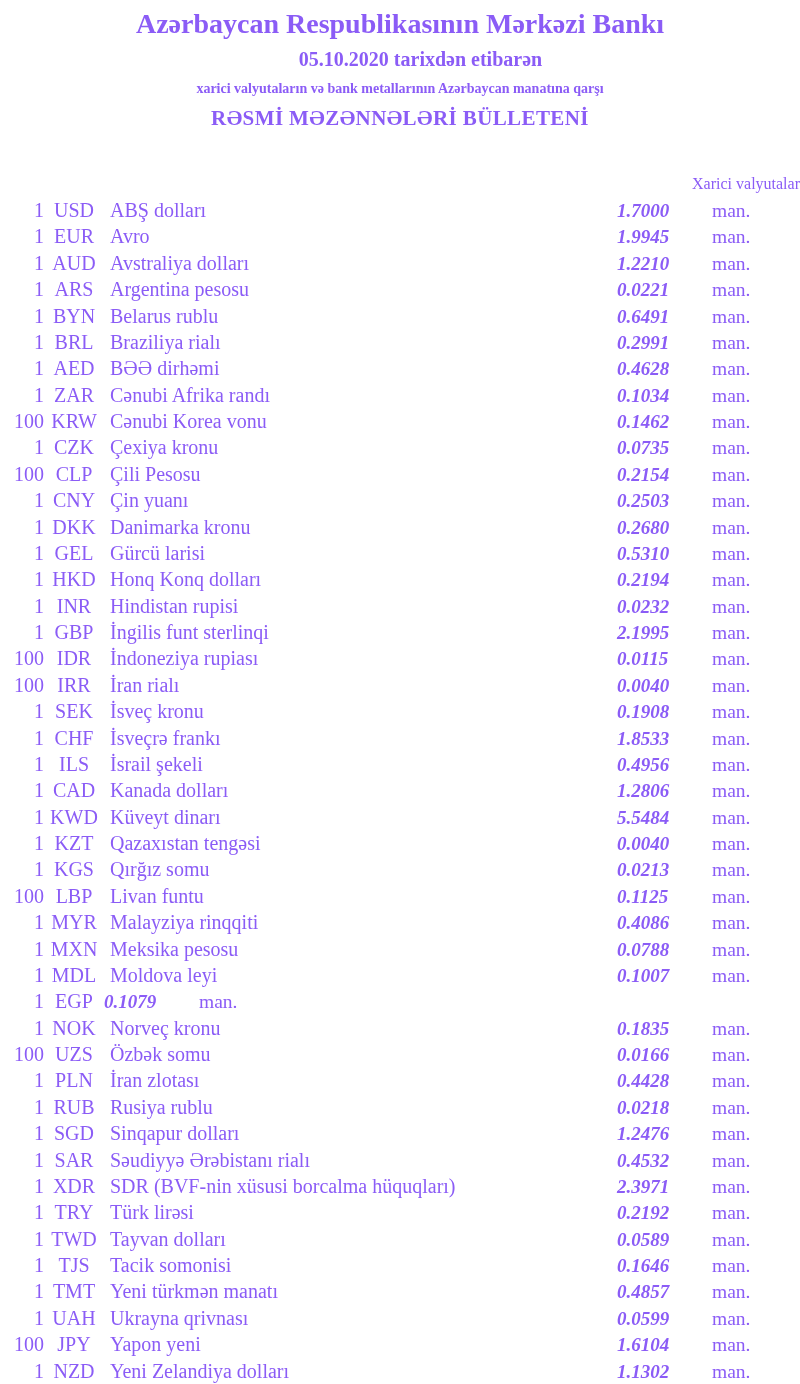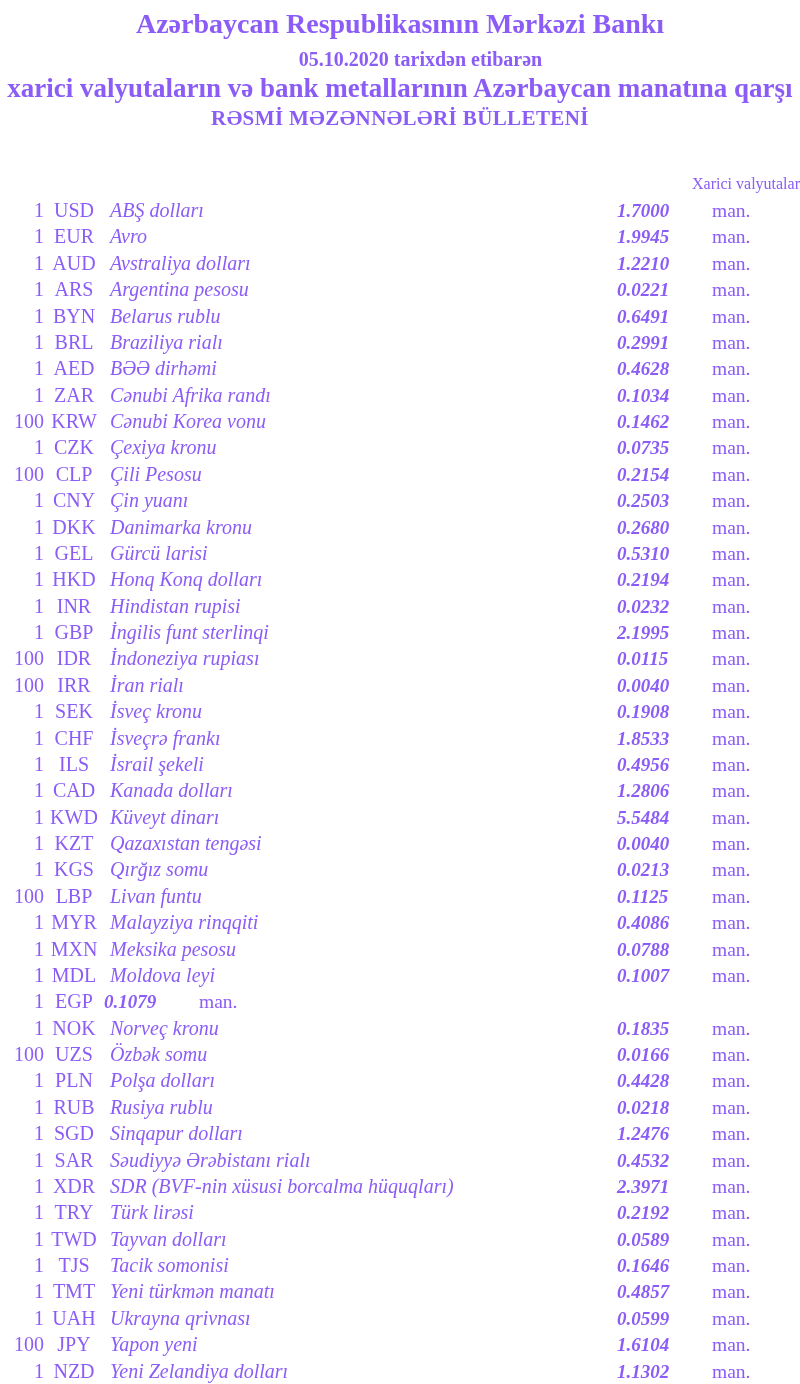--- a/index.html
+++ b/index.html
@@ -25,21 +25,21 @@
     font-size: 28px;
     line-height: 33px;
   }
   .date-line {
     font-size: 20px;
     line-height: 24px;
     margin-top: 7px;
     padding-left: 41px;
   }
   .subtitle {
-    font-size: 27px;
+    font-size: 14px;
     line-height: 25px;
     margin-top: 5px;
   }
   .bulletin {
     font-size: 21px;
     line-height: 25px;
     margin-top: 5px;
     letter-spacing: 0.4px;
   }
   .section-title {
@@ -66,21 +66,20 @@
   }
   .code {
     flex: none;
     width: 60px;
     text-align: center;
   }
   .name {
     flex: 1;
     padding-left: 6px;
     overflow: hidden;
-    font-style: italic;
   }
   .rate {
     flex: none;
     width: 95px;
     font-weight: bold;
     font-style: italic;
     font-size: 19px;
   }
   .unit {
     flex: none;
@@ -329,21 +328,21 @@
       <div class="row">
         <span class="qty">100</span>
         <span class="code">UZS</span>
         <span class="name">Özbək somu</span>
         <span class="rate">0.0166</span>
         <span class="unit">man.</span>
       </div>
       <div class="row">
         <span class="qty">1</span>
         <span class="code">PLN</span>
-        <span class="name">Polşa dolları</span>
+        <span class="name">İran zlotası</span>
         <span class="rate">0.4428</span>
         <span class="unit">man.</span>
       </div>
       <div class="row">
         <span class="qty">1</span>
         <span class="code">RUB</span>
         <span class="name">Rusiya rublu</span>
         <span class="rate">0.0218</span>
         <span class="unit">man.</span>
       </div>

